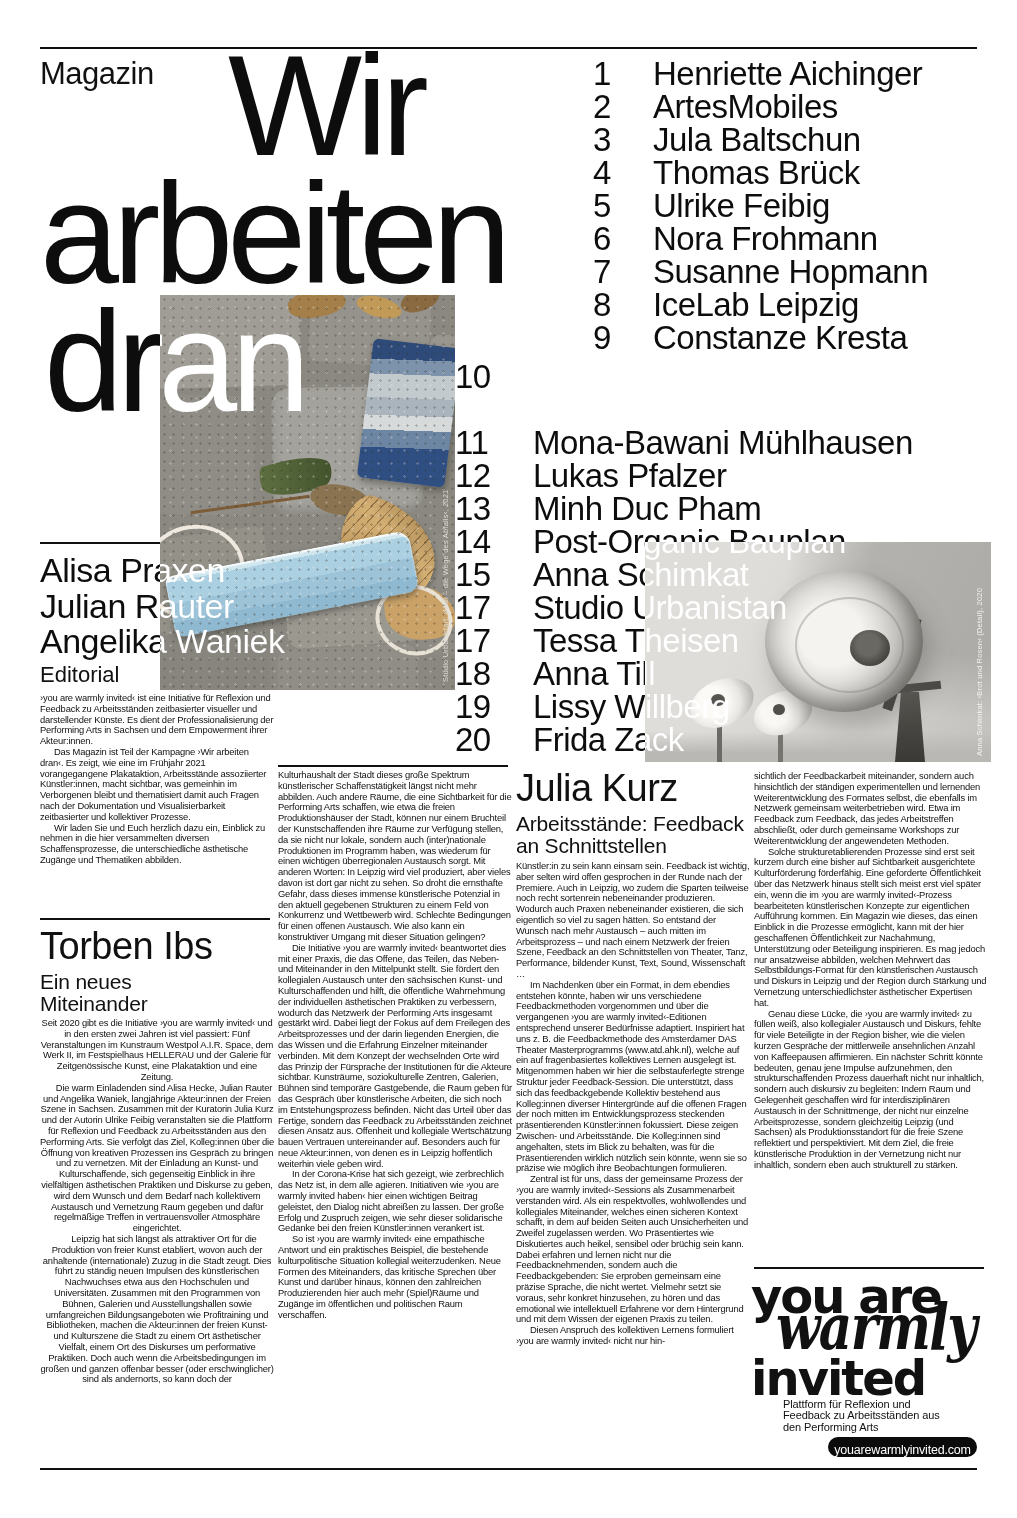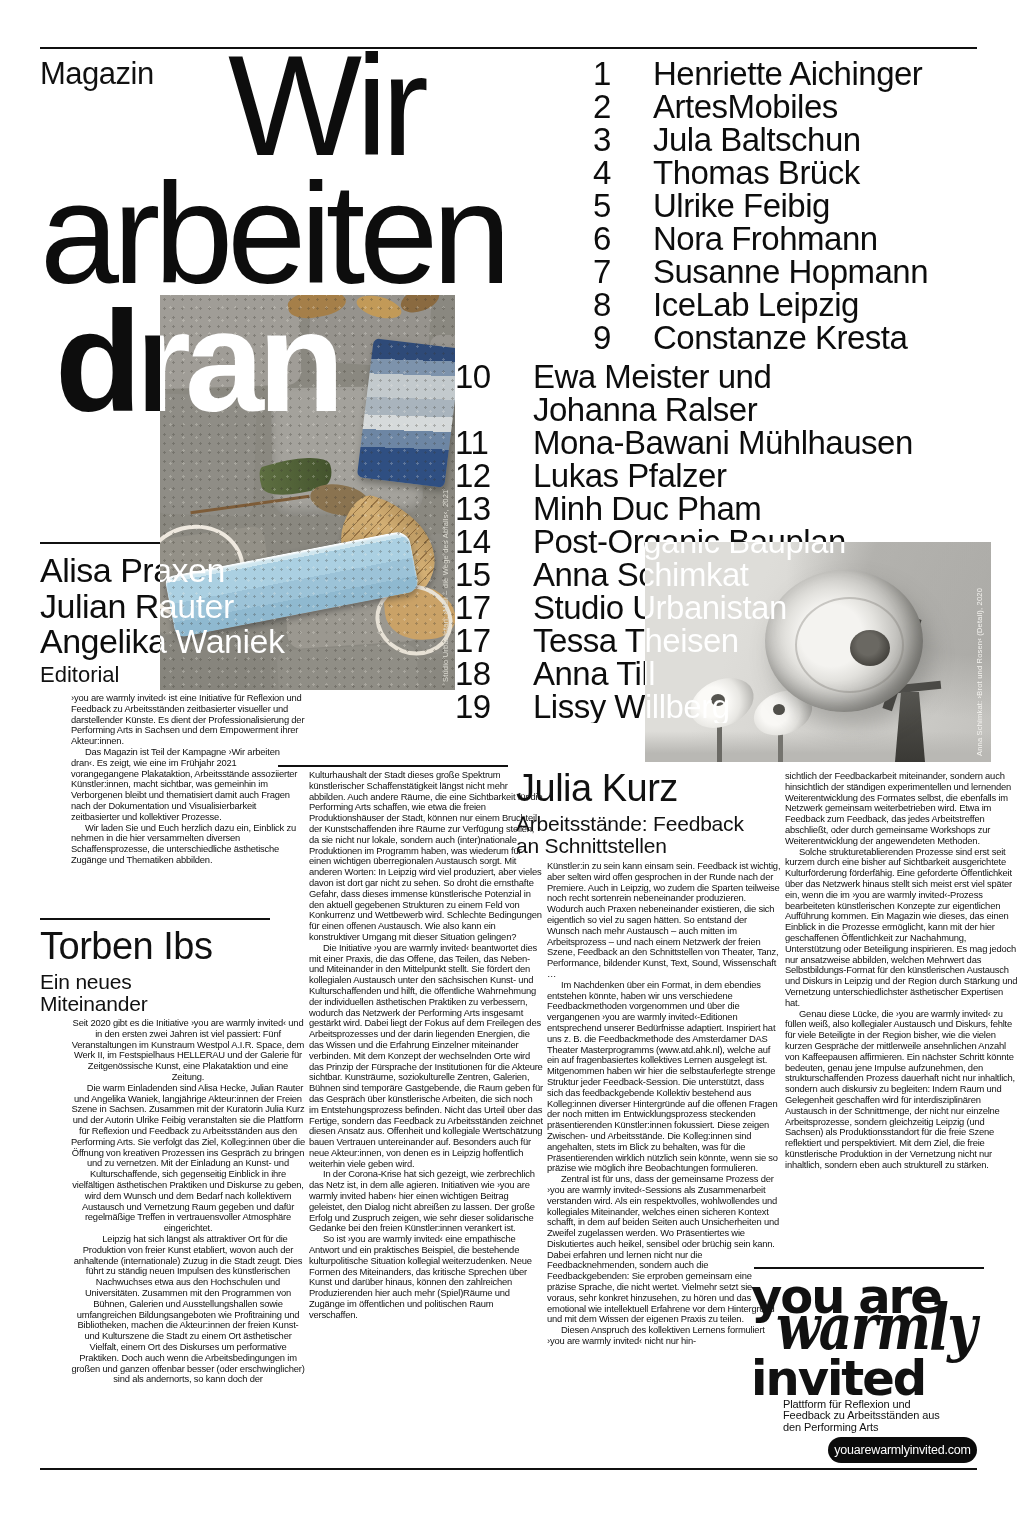--- a/index.html
+++ b/index.html
@@ -7,54 +7,54 @@
   .page{position:absolute;inset:0;overflow:hidden;background:#fff;}
   .abs{position:absolute;}
   .rule{position:absolute;background:#101010;height:2px;z-index:2;}
   
   .ko{position:absolute;z-index:3;color:transparent;background-color:#0d0d0d;background-repeat:no-repeat;
       -webkit-background-clip:text;background-clip:text;}
   
   #masthead{left:40px;top:56px;font-size:31px;letter-spacing:-0.5px;z-index:2;}
   #headline{left:40px;top:42px;font-size:142px;line-height:128px;letter-spacing:-6px;font-weight:400;width:480px;}
   #headline .hl1{margin-left:188px;}
-  #headline .hl3{margin-left:15px;font-weight:bold;}
+  #headline .hl3{margin-left:4px;}
   
   #toc{left:455px;top:57px;width:552px;font-size:33px;line-height:33px;letter-spacing:-0.5px;}
   .trow{height:33px;white-space:nowrap;}
   .trow .num{display:inline-block;width:78px;}
   .trow.s1{padding-left:138px;}
   .trow.s1 .num{width:60px;}
   .trow.tall{height:66px;margin-top:6px;}
   .trow.tall .nm2{display:inline-block;vertical-align:top;}
   
   #authors{left:40px;top:553px;width:340px;font-size:34px;line-height:35.5px;letter-spacing:-0.5px;}
   #editorial-label{left:40px;top:662px;font-size:22px;z-index:2;}
   .bodycol{position:absolute;width:234px;font-size:9.4px;line-height:10.8px;letter-spacing:-0.02em;
-           text-align:left;hyphens:auto;-webkit-hyphens:auto;z-index:2;margin-left:31px;}
+           text-align:left;hyphens:auto;-webkit-hyphens:auto;z-index:2;}
   .bodycol p{margin:0;}
   .bodycol p.ind{text-indent:14px;}
   .sect-title{position:absolute;font-size:38px;letter-spacing:-0.5px;z-index:2;}
   .sect-sub{position:absolute;font-size:21px;line-height:22px;letter-spacing:-0.2px;z-index:2;}
   
   .photo{position:absolute;overflow:hidden;z-index:1;}
   #photo1{left:160px;top:295px;width:295px;height:395px;background:#8a8880;}
   #photo1 .speck{position:absolute;inset:0;background-image:radial-gradient(rgba(55,52,44,.28) 1px,transparent 1.4px),radial-gradient(rgba(240,238,230,.25) 1px,transparent 1.3px);background-size:9px 9px,13px 13px;background-position:0 0,4px 6px;}
   .stone{position:absolute;}
   #photo2{left:645px;top:542px;width:346px;height:220px;
     background:linear-gradient(115deg,#deddd9 0 30%,#d3d2ce 60%,#c2c1bd 100%);}
   .vcap{position:absolute;writing-mode:vertical-rl;transform:rotate(180deg);font-size:7.5px;letter-spacing:.2px;z-index:4;}
   #photo1-cap{right:5px;bottom:8px;height:208px;color:#dddbd2;}
   #photo2-cap{right:7px;bottom:6px;height:206px;color:#f4f3ef;}
   
   #logo-youare{left:751px;top:1268px;font-family:"DejaVu Sans",sans-serif;font-weight:700;font-size:48px;letter-spacing:-2px;z-index:2;}
   #logo-warmly{left:776px;top:1290px;font-family:"DejaVu Serif",serif;font-style:italic;font-weight:700;font-size:63px;letter-spacing:-2px;transform:scaleX(.82);transform-origin:left top;z-index:2;}
   #logo-invited{left:751px;top:1350px;font-family:"DejaVu Sans",sans-serif;font-weight:700;font-size:48px;letter-spacing:-2px;z-index:2;}
   #logo-tagline{left:783px;top:1399px;font-size:11px;line-height:11.3px;letter-spacing:-0.1px;z-index:2;}
-  #logo-pill{left:828px;top:1437px;width:149px;height:26px;border-radius:13px;background:#0b0b0b;color:#fff;
+  #logo-pill{left:828px;top:1437px;width:149px;height:20px;border-radius:13px;background:#0b0b0b;color:#fff;
              font-size:12.5px;line-height:26px;text-align:center;letter-spacing:-0.2px;z-index:2;}
 </style>
 </head>
 <body>
 
 <div class="page">
 
   <div class="rule" style="left:40px;top:47px;width:937px;"></div>
   <div class="rule" style="left:40px;top:542px;width:120px;"></div>
   <div class="rule" style="left:40px;top:918px;width:230px;"></div>
@@ -117,30 +117,31 @@
   <div id="toc" class="ko" style="background-image:linear-gradient(#fff,#fff);background-position:190px 485px;background-size:346px 220px;">
     <div class="trow s1"><span class="num">1</span><span class="nm">Henriette Aichinger</span></div>
     <div class="trow s1"><span class="num">2</span><span class="nm">ArtesMobiles</span></div>
     <div class="trow s1"><span class="num">3</span><span class="nm">Jula Baltschun</span></div>
     <div class="trow s1"><span class="num">4</span><span class="nm">Thomas Brück</span></div>
     <div class="trow s1"><span class="num">5</span><span class="nm">Ulrike Feibig</span></div>
     <div class="trow s1"><span class="num">6</span><span class="nm">Nora Frohmann</span></div>
     <div class="trow s1"><span class="num">7</span><span class="nm">Susanne Hopmann</span></div>
     <div class="trow s1"><span class="num">8</span><span class="nm">IceLab Leipzig</span></div>
     <div class="trow s1"><span class="num">9</span><span class="nm">Constanze Kresta</span></div>
-    <div class="trow tall"><span class="num">10</span><span class="nm2"><span style="display:block;">Ewa Meister und</span><span style="display:block;">Johanna Ralser</span></span></div>
+    <div class="trow tall"><span class="num">10</span></div>
     <div class="trow"><span class="num">11</span><span class="nm">Mona-Bawani Mühlhausen</span></div>
     <div class="trow"><span class="num">12</span><span class="nm">Lukas Pfalzer</span></div>
     <div class="trow"><span class="num">13</span><span class="nm">Minh Duc Pham</span></div>
     <div class="trow"><span class="num">14</span><span class="nm">Post-Organic Bauplan</span></div>
     <div class="trow"><span class="num">15</span><span class="nm">Anna Schimkat</span></div>
     <div class="trow"><span class="num">17</span><span class="nm">Studio Urbanistan</span></div>
     <div class="trow"><span class="num">17</span><span class="nm">Tessa Theisen</span></div>
     <div class="trow"><span class="num">18</span><span class="nm">Anna Till</span></div>
     <div class="trow"><span class="num">19</span><span class="nm">Lissy Willberg</span></div>
+    <div class="trow"><span class="num">20</span><span class="nm">Frida Zack</span></div>
   </div>
 
   <div id="authors" class="ko" style="background-image:linear-gradient(#fff,#fff);background-position:120px -258px;background-size:295px 395px;">
     <div>Alisa Praxen</div>
     <div>Julian Rauter</div>
     <div>Angelika Waniek</div>
   </div>
 
   <div id="editorial-label" class="abs">Editorial</div>
 

